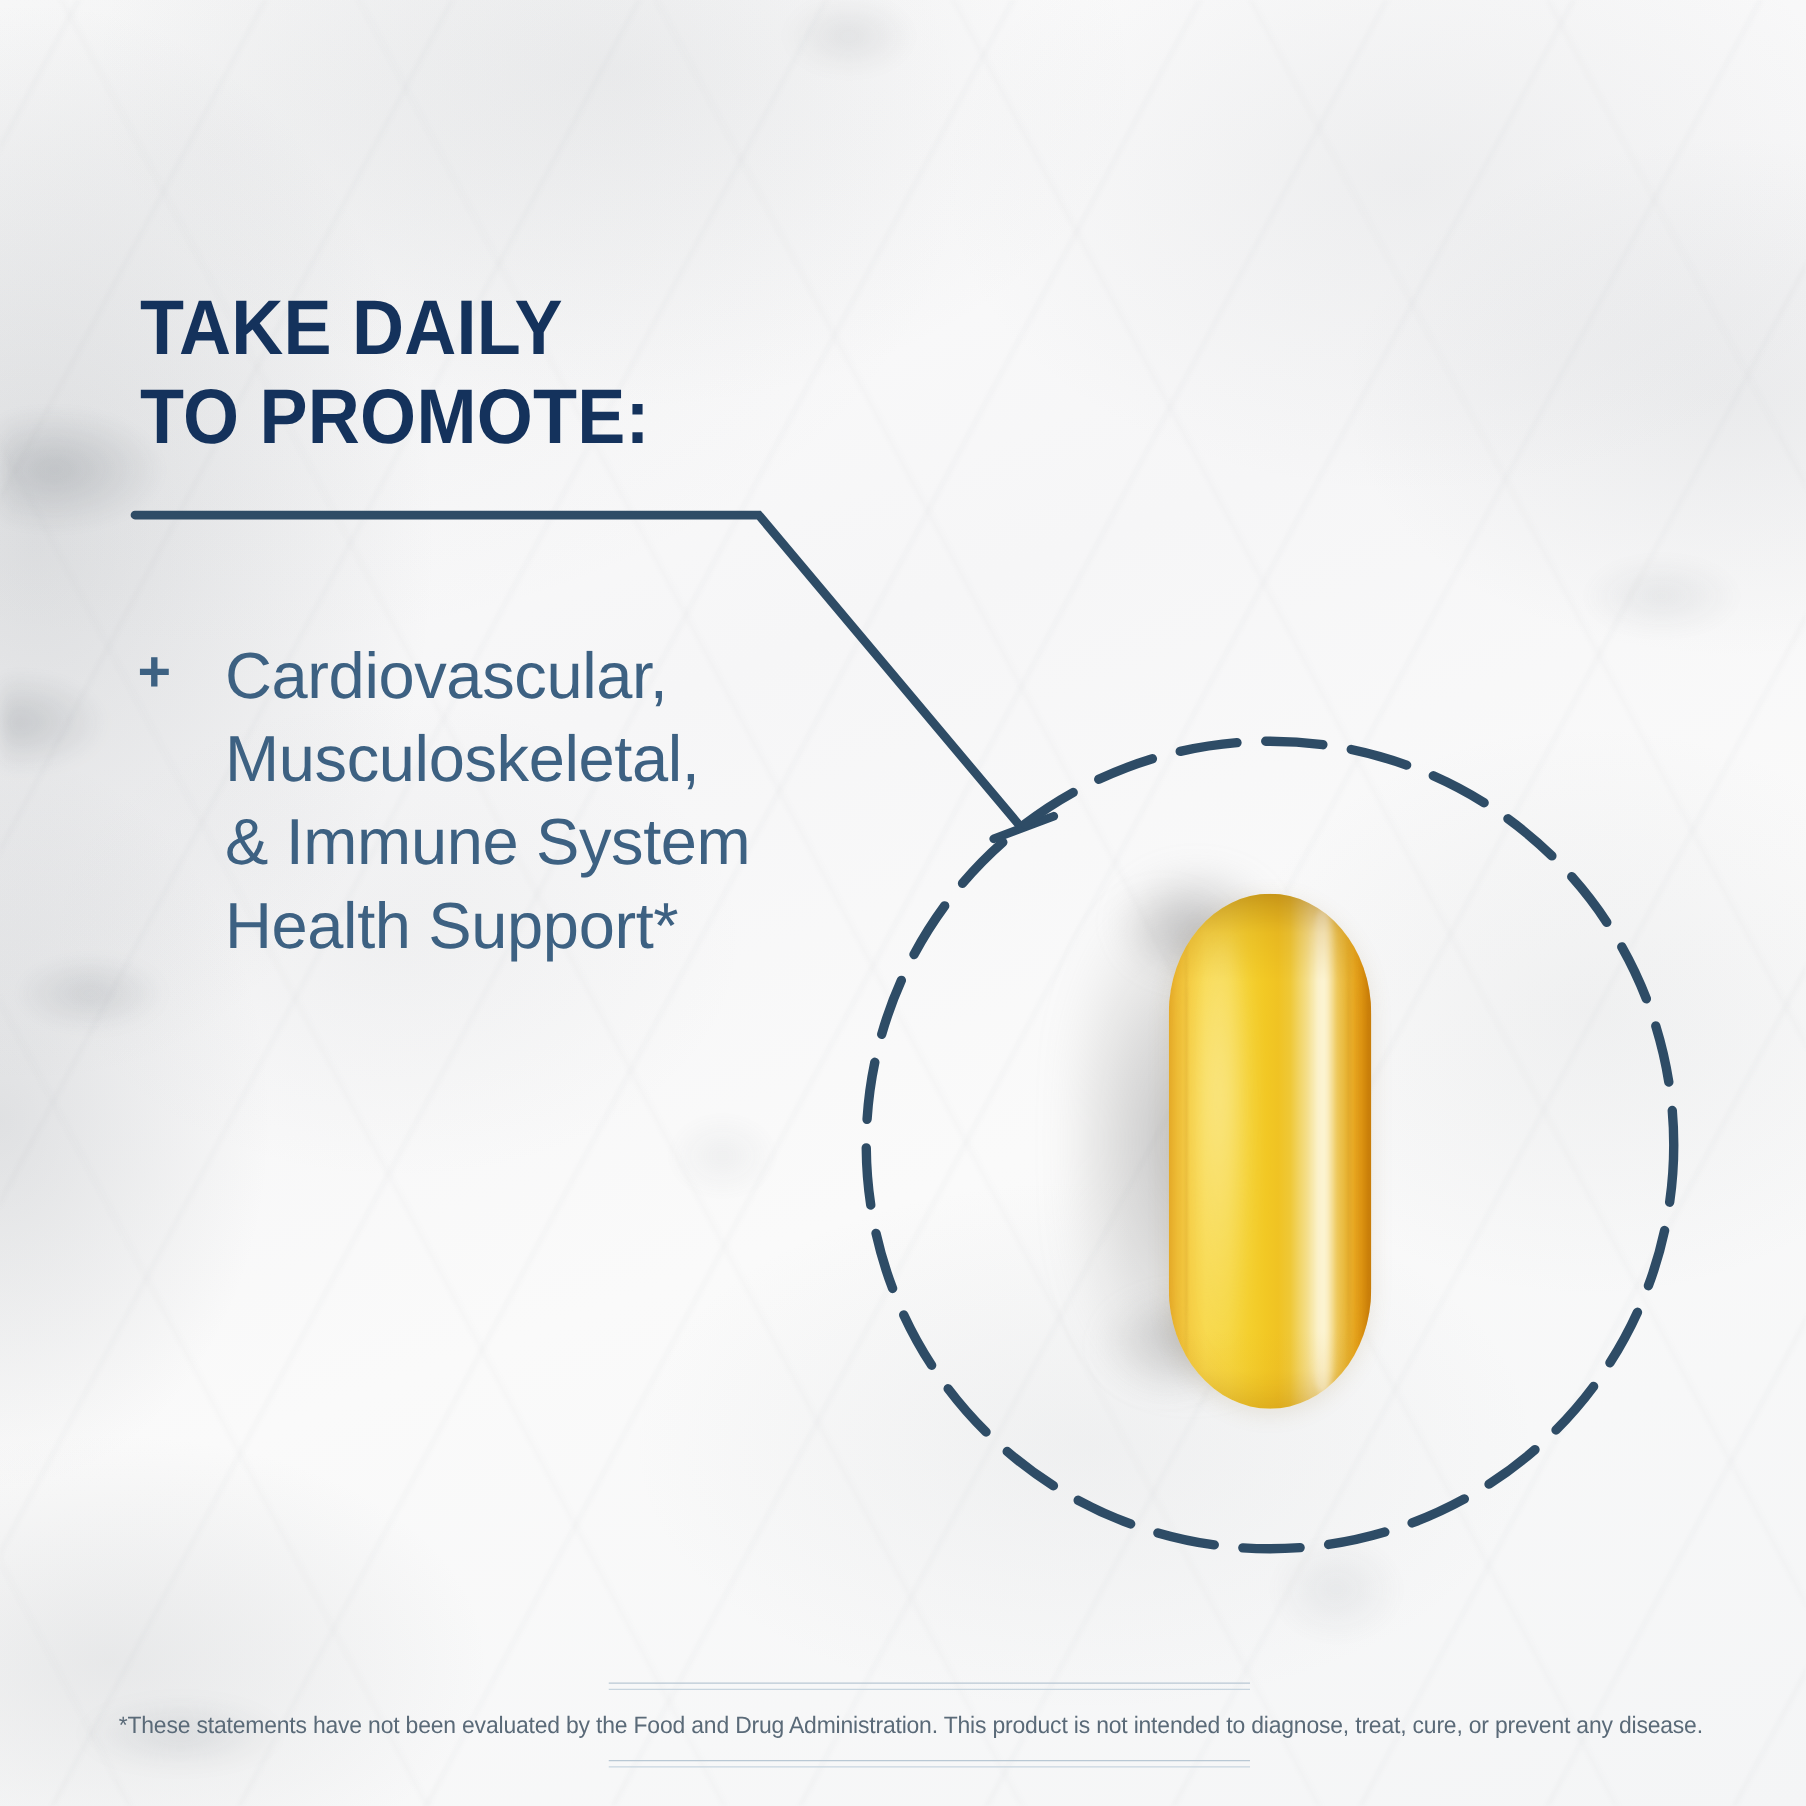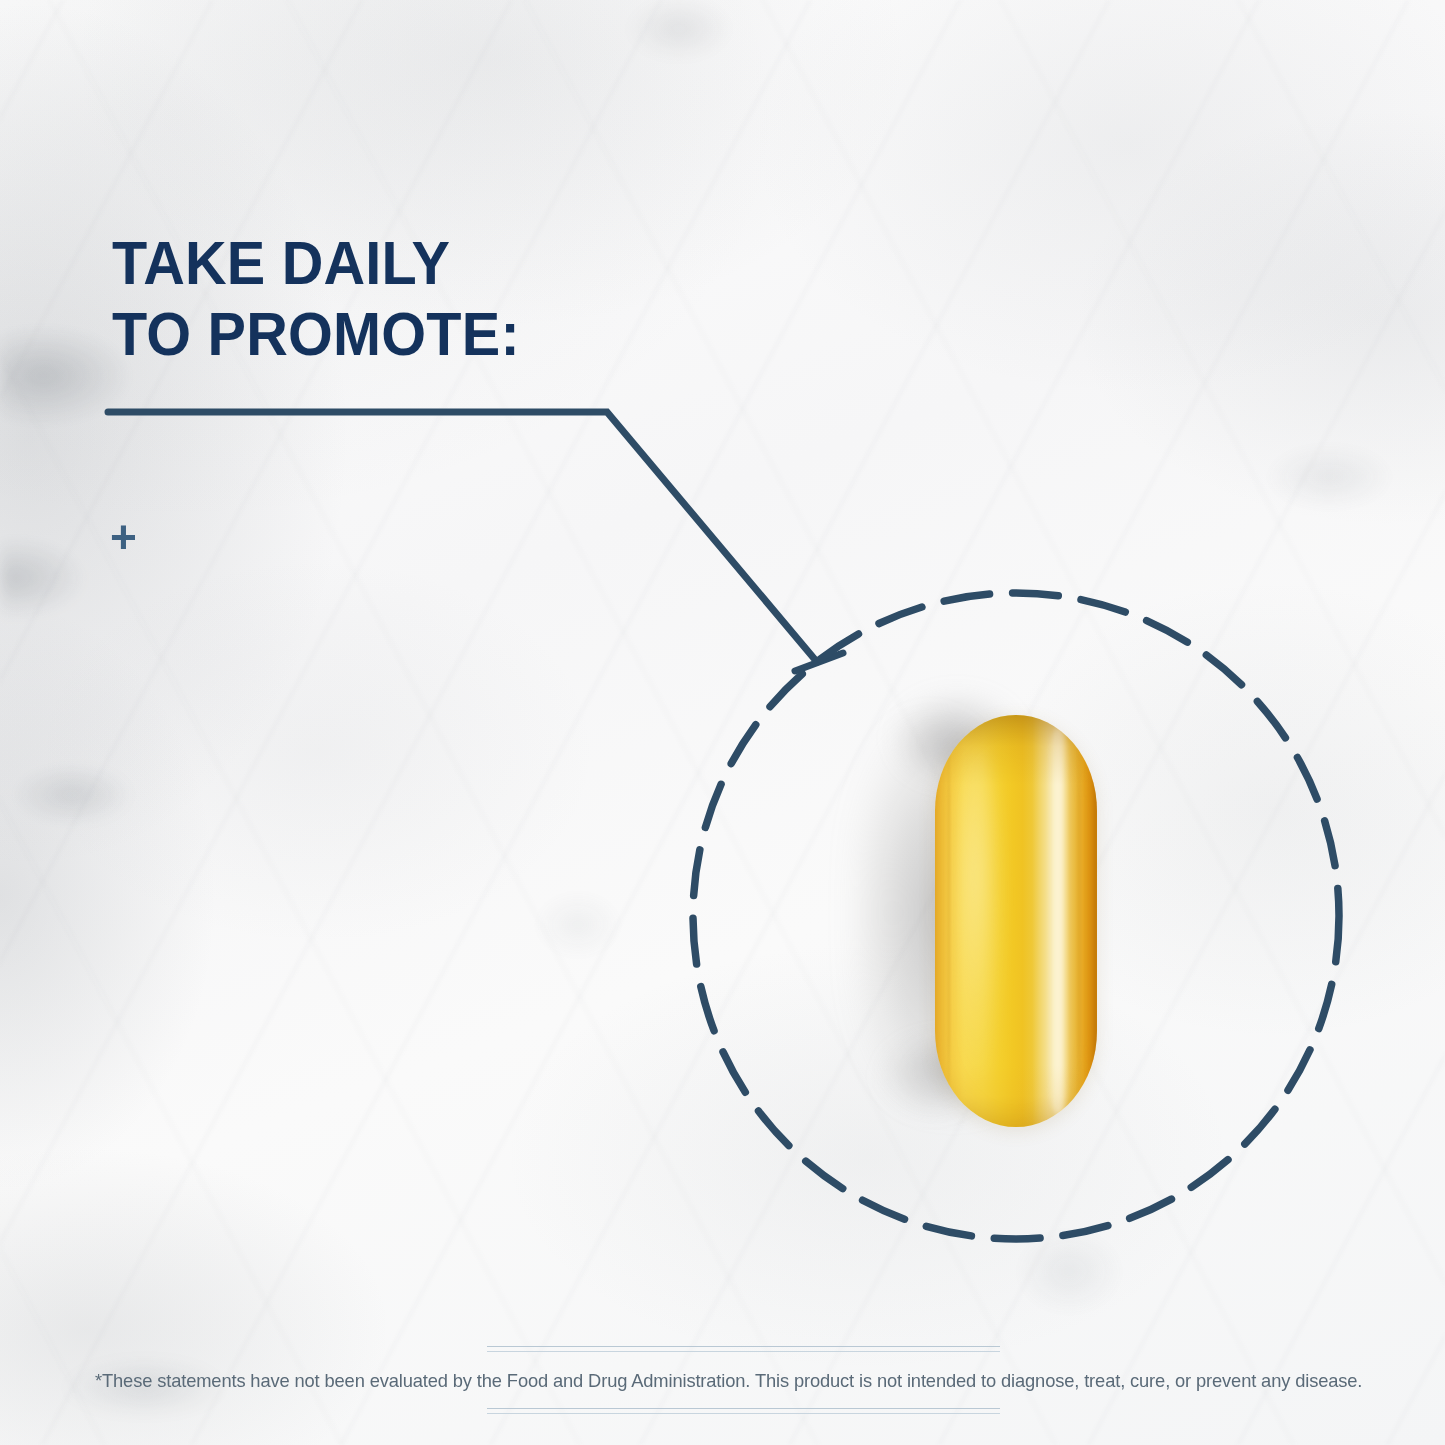--- a/index.html
+++ b/index.html
@@ -359,20 +359,24 @@
 TO PROMOTE:</div>
 
   <svg class="connector" viewBox="0 0 760 300">
     <path d="M 13 17 L 512 17 L 722 267" fill="none" stroke="#2e4c66" stroke-width="7" stroke-linecap="round" stroke-linejoin="miter"></path>
     <path d="M 700 276 L 748 258" fill="none" stroke="#2e4c66" stroke-width="7" stroke-linecap="round"></path>
   </svg>
 
   <div class="benefits">
     <div class="benefit-row">
       <span class="benefit-plus">+</span>
+      <span class="benefit-text">Cardiovascular,
+Musculoskeletal,
+&amp; Immune System
+Health Support*</span>
     </div>
   </div>
 
   <svg class="circle-wrap" viewBox="0 0 712 712">
     <circle cx="356" cy="356" r="323" fill="none" stroke="#2e4c66" stroke-width="7.5" stroke-linecap="round" stroke-dasharray="46 23"></circle>
   </svg>
 
   <div class="capsule-group">
     <div class="capsule-shadow"></div>
     <div class="capsule-shadow2"></div>

